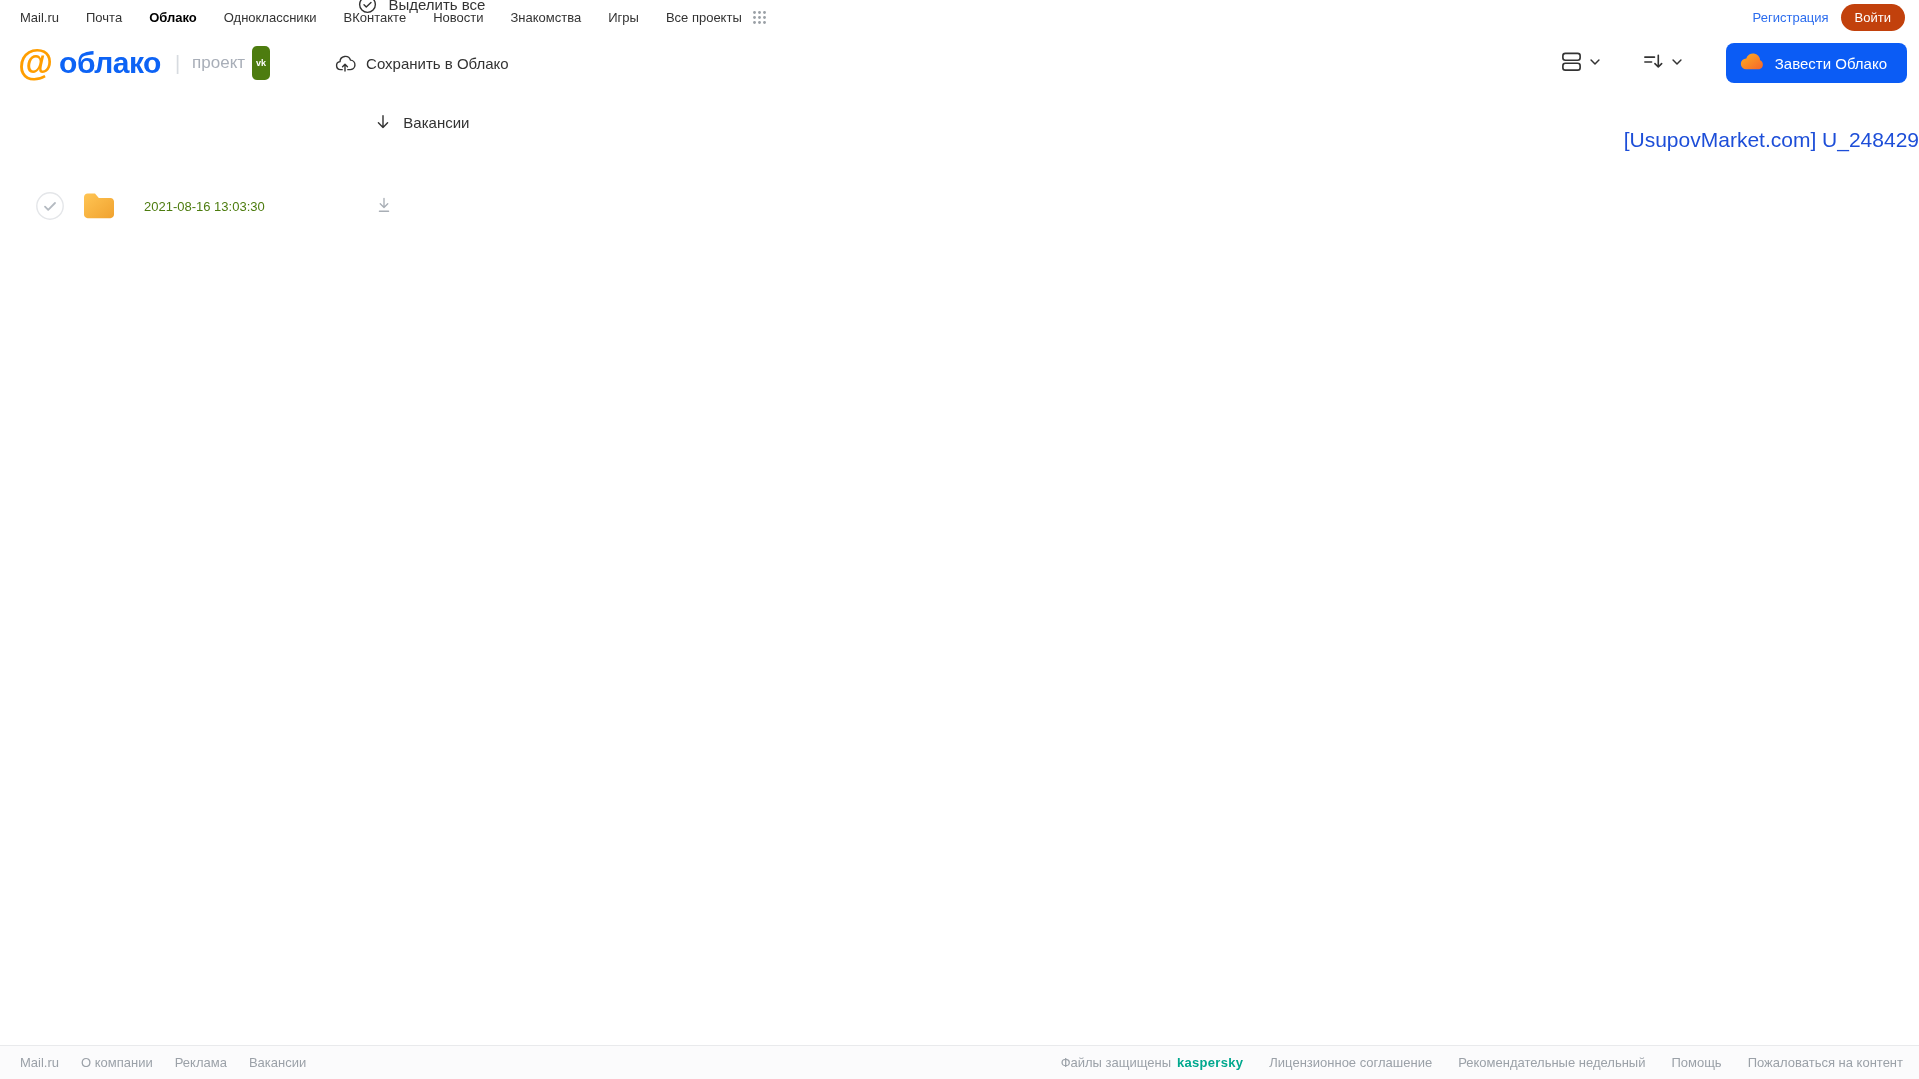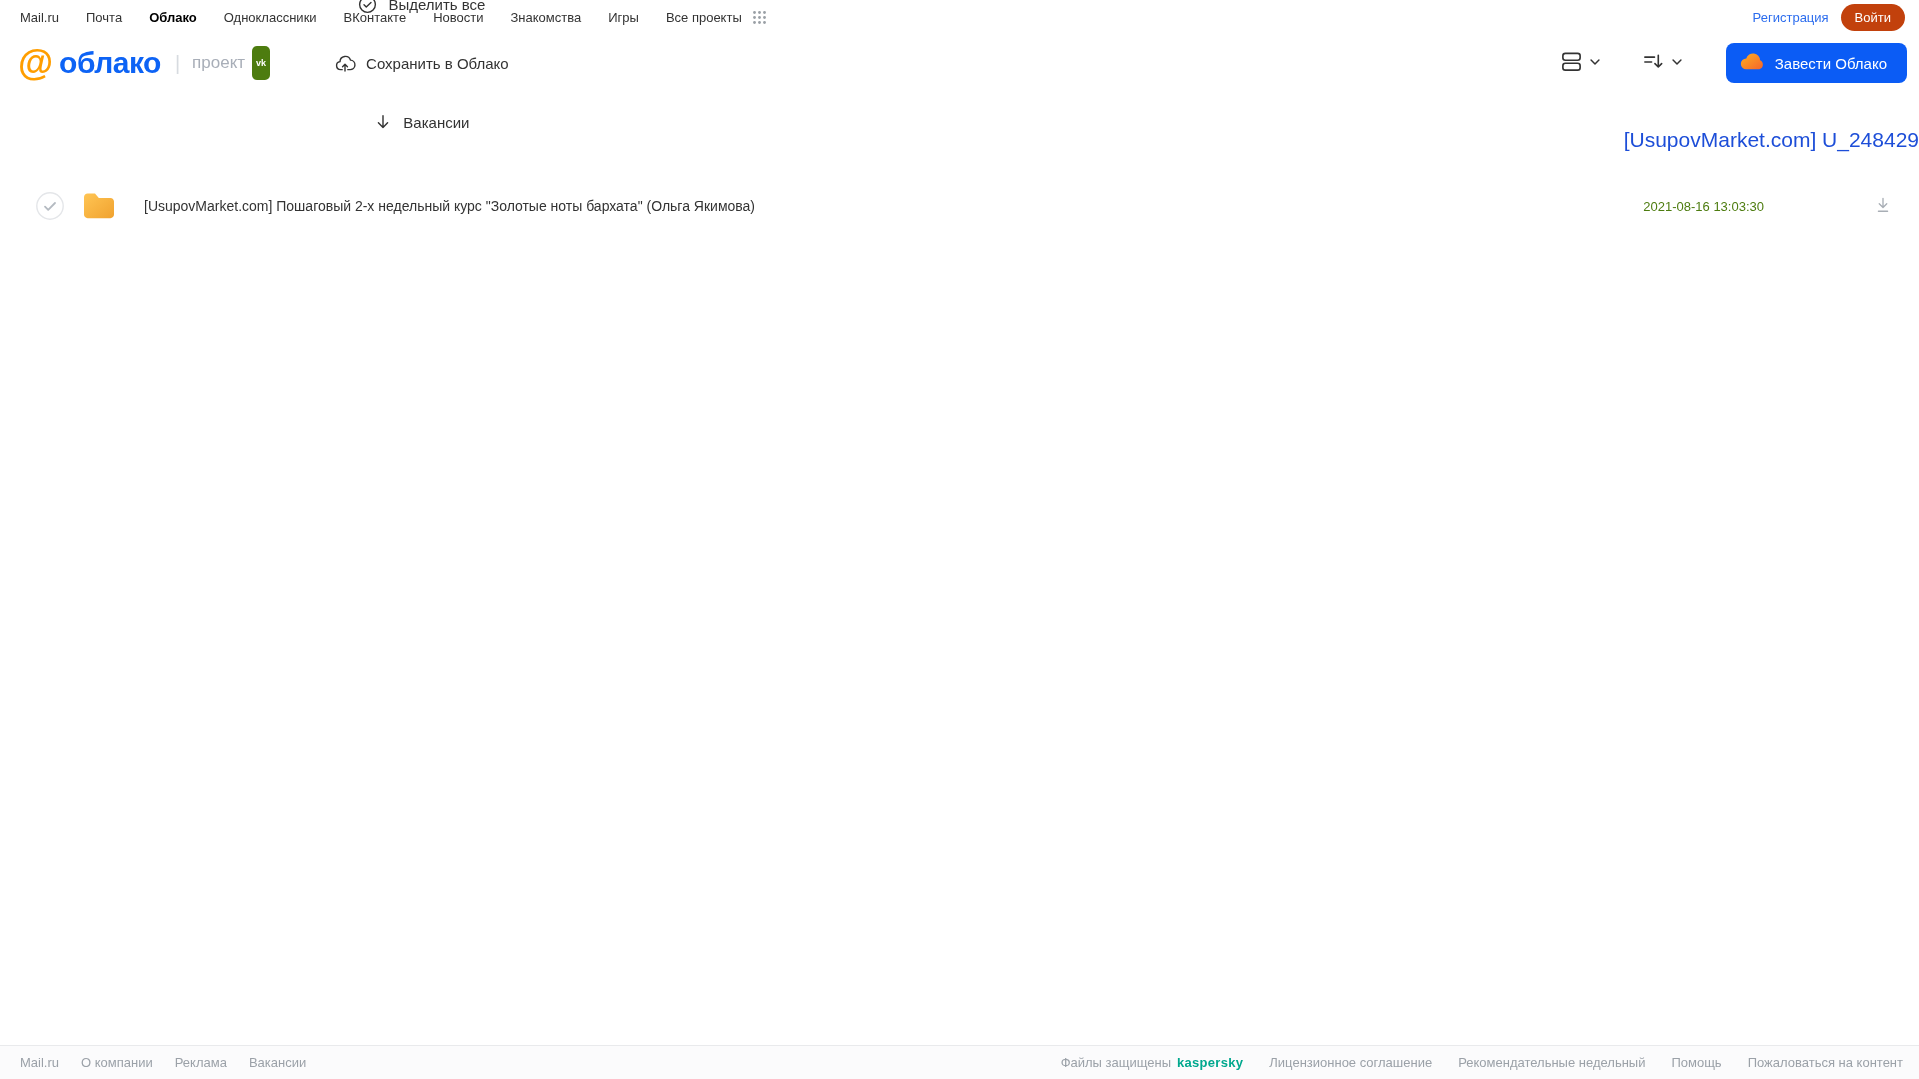--- a/index.html
+++ b/index.html
@@ -177,21 +177,20 @@
       <svg width="34" height="29" viewBox="0 0 34 29">
         <defs>
           <linearGradient id="fg" x1="0" y1="0" x2="1" y2="1">
             <stop offset="0" stop-color="#FFC554"></stop>
               <stop offset="1" stop-color="#F0A22F"></stop>
           </linearGradient>
         </defs>
         <path d="M2 7.2 C2 5.2 3.6 3.6 5.6 3.6 H13 l3.8 4.4 h11.6 c2 0 3.6 1.6 3.6 3.6 v13 c0 2-1.6 3.6-3.6 3.6 H5.6 c-2 0-3.6-1.6-3.6-3.6 Z" fill="url(#fg)"></path>
       </svg>
     </span>
-    <a class="file-name">[UsupovMarket.com] Пошаговый 2-х недельный курс "Золотые ноты бархата" (Ольга Якимова)</a>
     <span class="file-date">2021-08-16 13:03:30</span>
     <button class="row-download">
       <span>
         <svg width="20" height="20" viewBox="0 0 24 24" fill="none" stroke="currentColor" stroke-width="1.6" stroke-linecap="round" stroke-linejoin="round">
           <path d="M12 4 v10.5 M7.5 10.5 L12 15 L16.5 10.5 M6.5 19.5 h11"></path>
         </svg>
       </span>
     </button>
   </div>
 </main>

